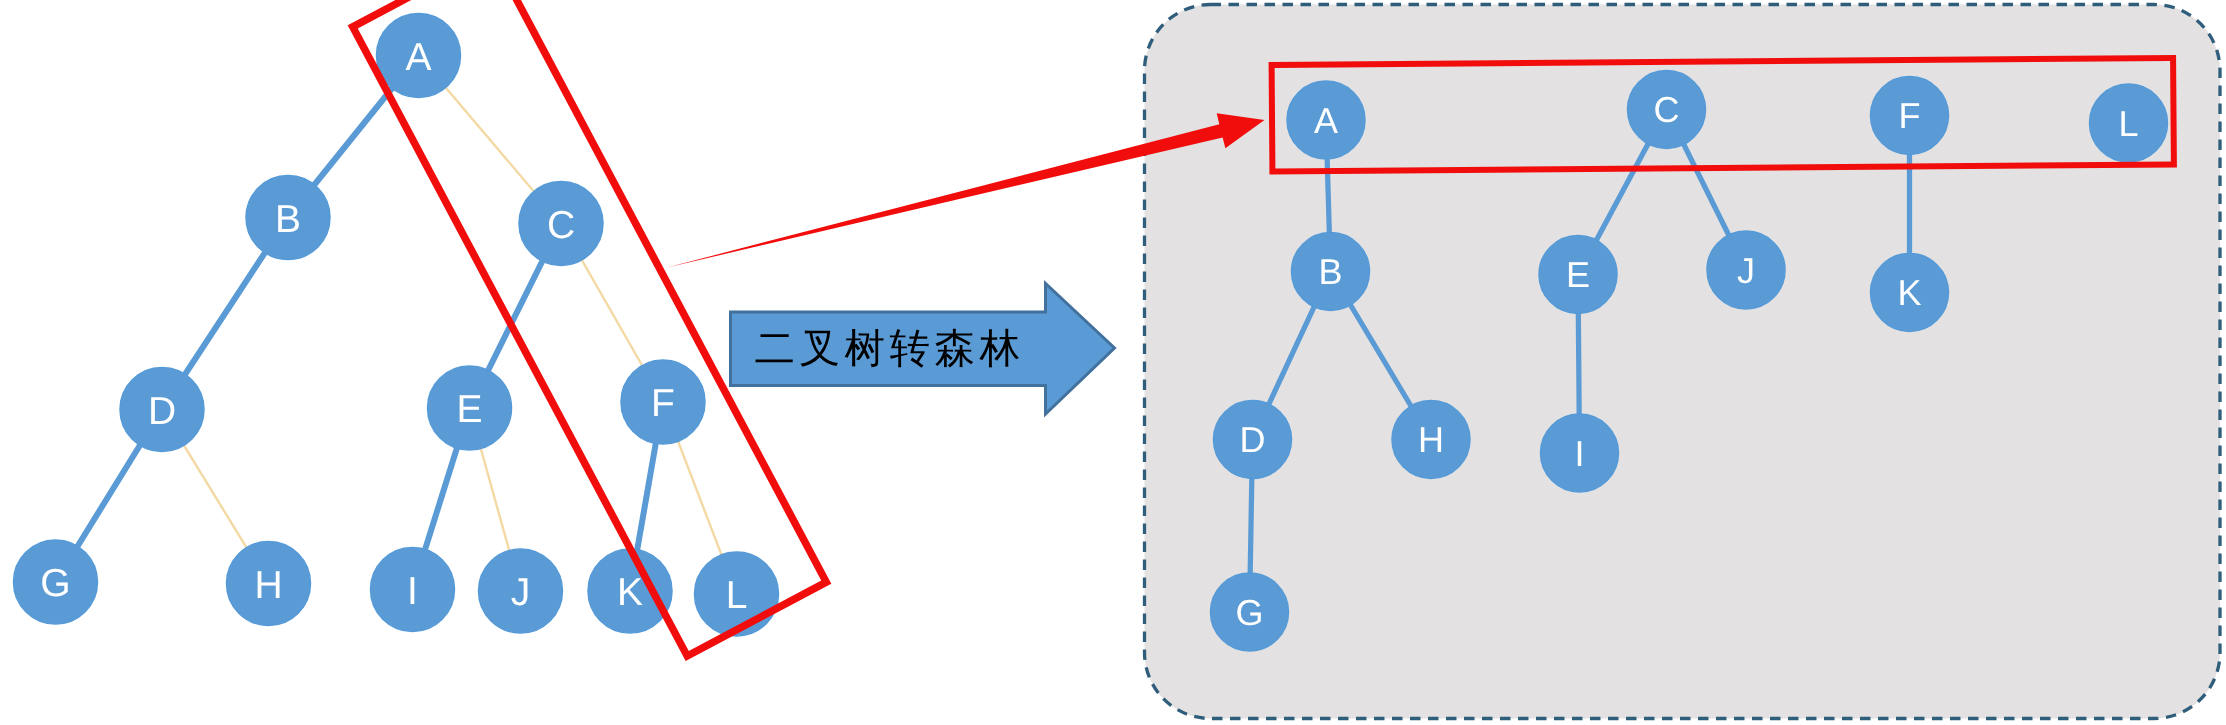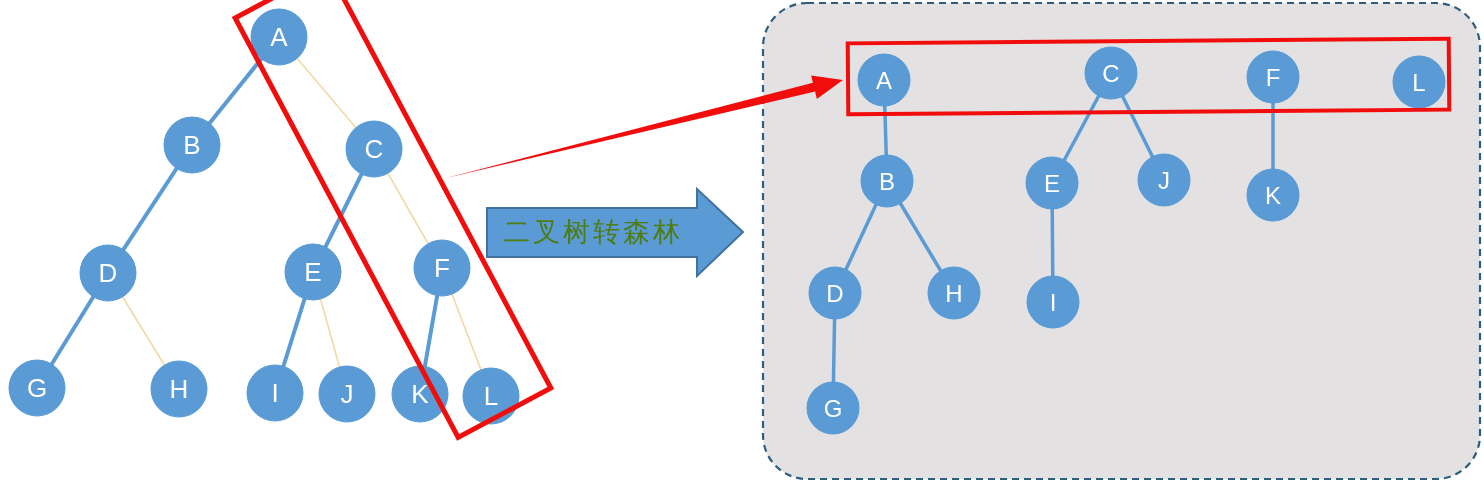--- a/index.html
+++ b/index.html
@@ -25,21 +25,21 @@
     fill: #ffffff;
   }
   #arrow-label {
     position: absolute;
     left: 489px;
     top: 207px;
     width: 208px;
     height: 50px;
     line-height: 50px;
     text-align: center;
-    color: #4d7c0f;
+    color: #000000;
     font-size: 27px;
     letter-spacing: 3px;
     font-family: Liberation Serif, serif;
     pointer-events: none;
     white-space: nowrap;
   }
 </style>
 </head>
 <body>
 

